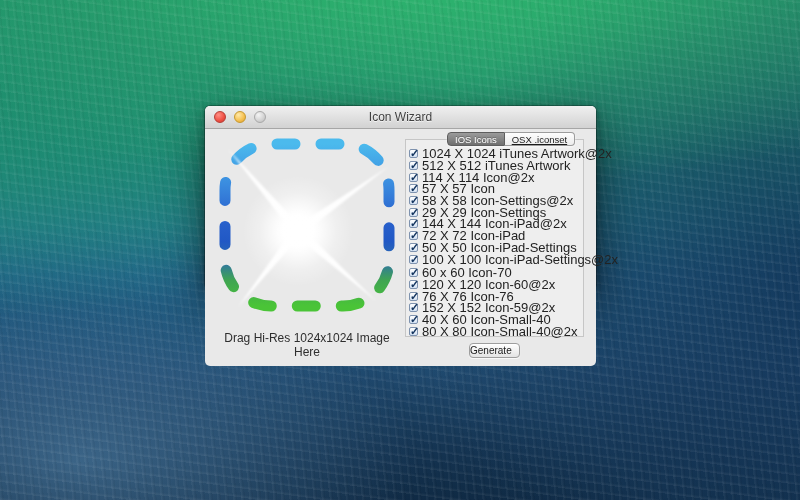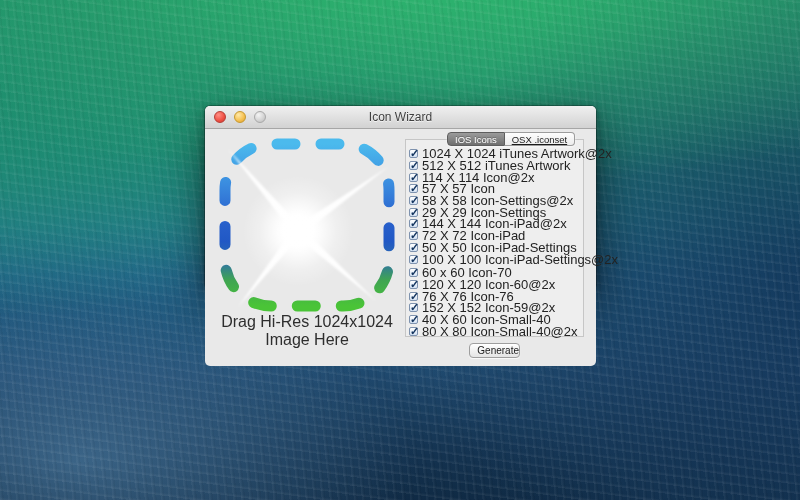--- a/index.html
+++ b/index.html
@@ -32,22 +32,22 @@
   .lights{position:absolute;left:9px;top:5px;display:flex;gap:8px;}
   .light{width:12px;height:12px;border-radius:50%;box-sizing:border-box;}
   .light.close{background:radial-gradient(circle at 35% 30%, #ff8e85, #ee4f43 60%, #c93a30);border:1px solid #b73c34;}
   .light.min{background:radial-gradient(circle at 35% 30%, #ffe9a8, #f5bf4f 60%, #d89d2f);border:1px solid #c7992f;}
   .light.zoom{background:radial-gradient(circle at 35% 30%, #f4f4f4, #cfcfcf 65%, #b5b5b5);border:1px solid #a9a9a9;}
 
   .content{position:relative;height:237px;background:#e9e9e9;border-radius:0 0 5px 5px;}
 
   
   .dropzone{position:absolute;left:8px;top:4px;width:188px;height:190px;}
-  .caption{position:absolute;left:8px;top:184px;width:188px;text-align:center;
-    font-size:16px;color:#2e2e2e;}
+  .caption{position:absolute;left:8px;top:202px;width:188px;text-align:center;
+    font-size:12px;color:#2e2e2e;}
 
   
   .tabs{position:absolute;left:242px;top:3px;display:flex;height:14px;z-index:2;
     filter:drop-shadow(0 1px 1px rgba(255,255,255,.7));}
   .tab{box-sizing:border-box;height:14px;line-height:13px;font-size:9.5px;padding:0 7px;}
   .tab.selected{background:linear-gradient(#9b9b9b,#6f6f6f);color:#fff;border:1px solid #5e5e5e;
     border-radius:4px 0 0 4px;text-shadow:0 -1px 0 rgba(0,0,0,.25);}
   .tab.unselected{background:linear-gradient(#fdfdfd,#ececec);color:#1a1a1a;border:1px solid #9c9c9c;
     border-left:none;border-radius:0 4px 4px 0;text-decoration:underline;}
 
@@ -57,21 +57,21 @@
   .group2{margin-top:2px;}
   .row{display:flex;align-items:center;gap:4px;height:11.7px;padding-left:3px;cursor:default;}
   .cb{flex:0 0 auto;width:9px;height:9px;box-sizing:border-box;border:1px solid #7e92ae;border-radius:2px;
     background:linear-gradient(#ffffff,#d3e1f3);
     font-size:11px;line-height:6px;text-align:center;color:#14355f;font-weight:bold;}
   .lbl{font-size:13px;color:#222;white-space:nowrap;}
 
   
   .generate{position:absolute;left:264px;top:214px;width:51px;height:15px;box-sizing:border-box;
     border:1px solid #9e9e9e;border-radius:4px;background:linear-gradient(#ffffff,#e4e4e4);
-    font-size:10px;line-height:13px;text-align:right;color:#1a1a1a;
+    font-size:10px;line-height:13px;text-align:left;color:#1a1a1a;
     box-shadow:0 1px 1px rgba(255,255,255,.8), inset 0 1px 0 rgba(255,255,255,.9);}
 </style>
 </head>
 <body>
 
 <div class="stage">
   <div class="wallpaper"></div>
 
   <div class="window">
     <div class="titlebar">

